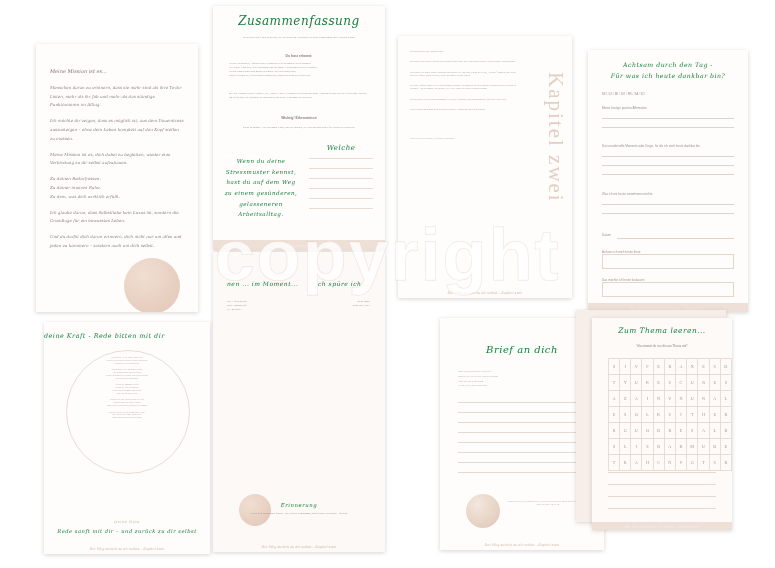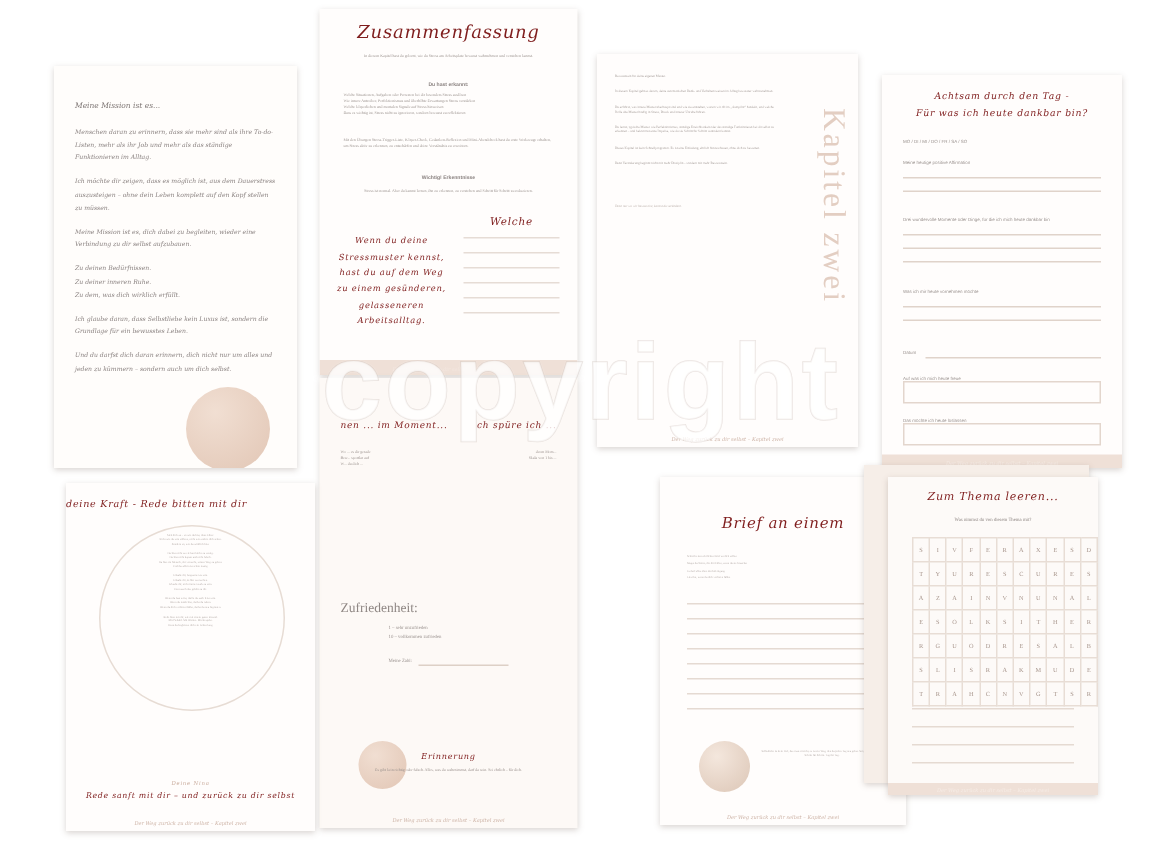--- a/index.html
+++ b/index.html
@@ -18,21 +18,21 @@
     background:#fdfbf9;
     box-shadow:0 1px 4px rgba(120,100,90,.28);
     overflow:hidden;
   }
   .page.warm2{background:#f6efe9;}
   .page.plain{background:#fffdfc;}
 
   .script{
     font-family:"DejaVu Serif", serif;
     font-style:italic;
-    color:#7f1d1d;
+    color:#15803d;
     letter-spacing:.5px;
   }
   .tiny{font-size:2.6px;line-height:1.55;color:#9c9490;}
   .xtiny{font-size:2.2px;line-height:1.5;color:#a49c98;}
   .micro{font-size:1.9px;line-height:1.45;color:#b0a8a4;}
 
   .footer-script{
     position:absolute;left:0;right:0;
     text-align:center;
     font-family:"DejaVu Serif", serif;
@@ -250,31 +250,20 @@
         <div>Bew... sportlar auf</div>
         <div>W... du dich ...</div>
       </div>
       <div style="width:66px;text-align:right;">
         <div>deem Mom...</div>
         <div>Skala von 1 bis ...</div>
       </div>
     </div>
 
 
-    <div class="sub" style="top:148px;">
-      <h3>Zufriedenheit:</h3>
-      <div class="scale" style="margin-top:6px;margin-left:32px;">
-        <div>1 – sehr unzufrieden</div>
-        <div>10 – vollkommen zufrieden</div>
-      </div>
-      <div style="margin-top:6px;margin-left:32px;display:flex;align-items:flex-end;gap:4px;">
-        <div class="scale">Meine Zahl:</div>
-        <div class="fieldline" style="width:60px;"></div>
-      </div>
-    </div>
 
     <div class="blob" style="left:26px;top:242px;width:32px;height:32px;"></div>
 
     <div class="erinnerung">
       <div class="script" style="font-size:5.4px;">Erinnerung</div>
       <div class="tiny" style="margin-top:4px;color:#9a918d;">Es gibt kein richtig oder falsch. Alles, was du wahrnimmst, darf da sein. Sei ehrlich – für dich.</div>
     </div>
 
     <div class="footer-script" style="bottom:3px;">Der Weg zurück zu dir selbst – Kapitel zwei</div>
   </div>
@@ -366,21 +355,21 @@
       <div>Rede bitte mit dir, wie mit einem guten Freund.</div>
       <div>Mit Geduld. Mit Wärme. Mit Respekt.</div>
       <div>Denn du begleitest dich ein Leben lang.</div>
     </div>
     <div class="sig script">Deine Nina</div>
     <div class="closing script">Rede sanft mit dir – und zurück zu dir selbst</div>
     <div class="footer-script" style="bottom:3px;">Der Weg zurück zu dir selbst – Kapitel zwei</div>
   </div>
 
   <div class="page plain" id="p-brief">
-    <div class="title script">Brief an einem</div>
+    <div class="title script">Brief an dich</div>
     <div class="lines">
       <div class="micro" style="margin-bottom:2px;">Schreib einen ehrlichen Brief an dich selbst</div>
       <div class="micro" style="margin-bottom:2px;">Magst du Worte, die dir fehlen, wenn du sie brauchst</div>
       <div class="micro" style="margin-bottom:2px;">Es darf alles ohne Rechtfertigung</div>
       <div class="micro" style="margin-bottom:6px;">Lies ihn, wenn du dich verloren fühlst</div>
       <div class="wl"></div>
       <div class="wl"></div>
       <div class="wl"></div>
       <div class="wl"></div>
       <div class="wl"></div>

